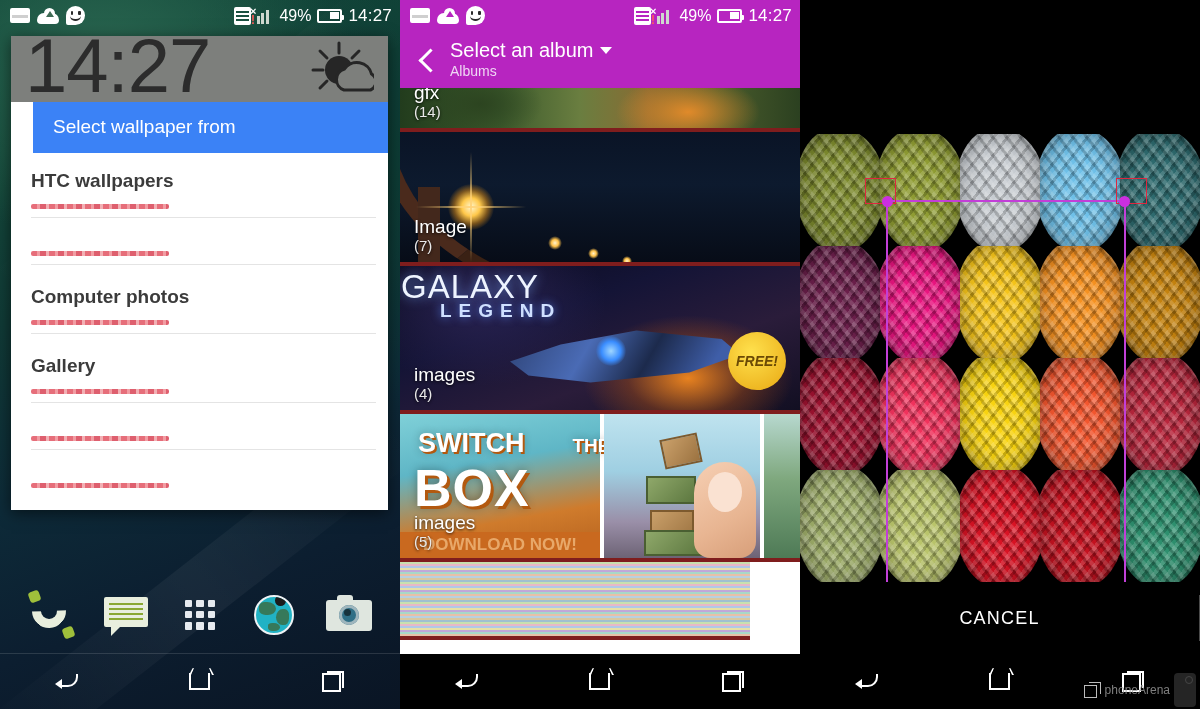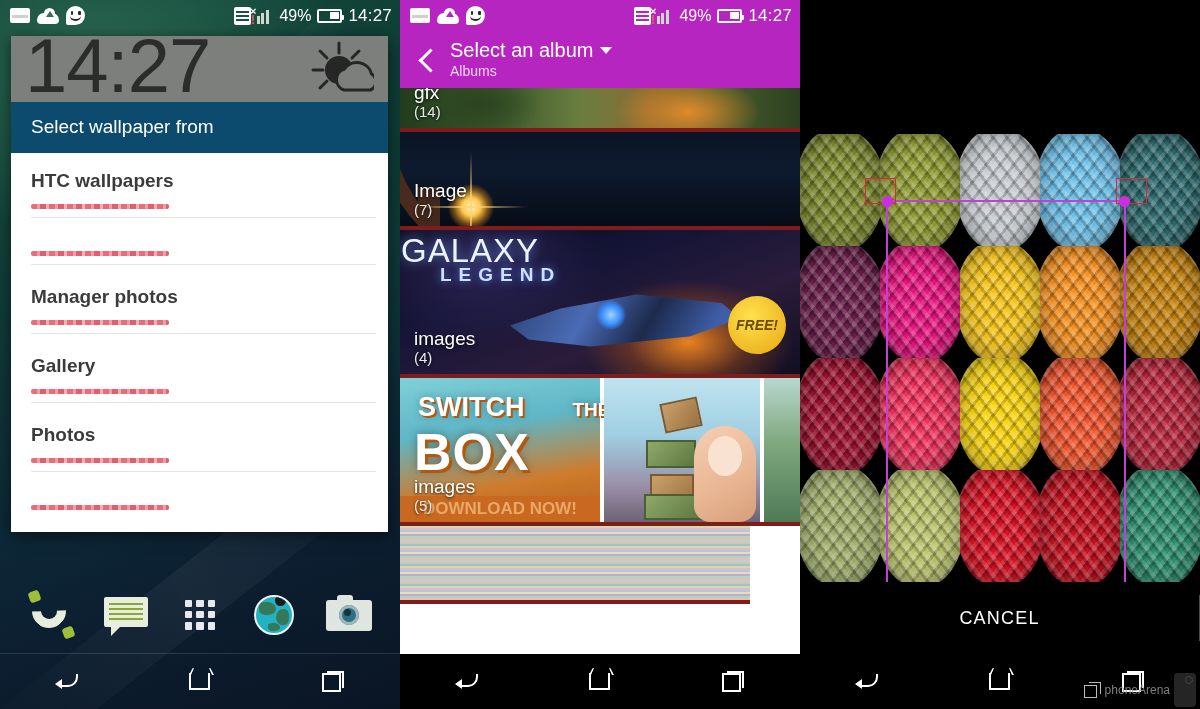--- a/index.html
+++ b/index.html
@@ -141,22 +141,23 @@
     height: 66px; background: #7d7f7c; position: relative; overflow: hidden;
   }
   .dlg-clock .cw-time {
     position: absolute; left: 14px; top: -14px;
     font-size: 76px; color: #262626; font-weight: 300;
     font-family: "Liberation Sans", sans-serif; letter-spacing: -1px;
     opacity: .92;
   }
   .dlg-clock .cw-weather { position: absolute; right: 14px; top: 4px; width: 88px; height: 58px; }
   .dlg-head {
-    background: #0c4a6e; padding: 14px 20px 15px; color: #fff;
+    background: #3b82f6; padding: 14px 20px 15px; color: #fff;
     font-size: 19px;
+    margin-left: 22px;
   }
   .dlg-list { background: #fff; padding: 0 0 10px; }
   .dlg-item { padding: 17px 0 4px 20px; position: relative; font-weight: bold; }
   .dlg-item .label { font-size: 19px; color: #3b3b3b; }
   .dlg-item .redact {
     margin: 12px 0 8px; height: 5px; width: 138px; border-radius: 2px;
     background: repeating-linear-gradient(90deg,
       #e25563 0 6px, #ef8d94 6px 9px, #d94455 9px 15px, #f0a3a8 15px 18px);
     opacity: .85; filter: blur(.6px);
   }
@@ -522,31 +523,30 @@
         <div class="dlg-item">
           <div class="label">HTC wallpapers</div>
           <div class="redact"></div>
           <div class="divider"></div>
         </div>
         <div class="dlg-item">
           <div class="redact"></div>
           <div class="divider"></div>
         </div>
         <div class="dlg-item">
-          <div class="label">Manager photos</div>
+          <div class="label">Computer photos</div>
           <div class="redact"></div>
           <div class="divider"></div>
         </div>
         <div class="dlg-item">
           <div class="label">Gallery</div>
           <div class="redact"></div>
           <div class="divider"></div>
         </div>
         <div class="dlg-item">
-          <div class="label">Photos</div>
           <div class="redact"></div>
           <div class="divider"></div>
         </div>
         <div class="dlg-item">
           <div class="redact"></div>
 
         </div>
       </div>
     </div>
 
@@ -649,21 +649,21 @@
     <div class="ab-list">
 
       <div class="ab-card" style="height:44px">
         <div class="art-gfx"></div>
         <div class="cap">
           <span class="n">gfx</span>
           <span class="c">(14)</span>
         </div>
       </div>
 
-      <div class="ab-card" style="height:98px">
+      <div class="ab-card" style="height:134px">
         <div class="art-bridge">
           <div class="arch"></div>
           <div class="pier"></div>
           <div class="flare"></div>
           <div class="lamp" style="left:148px; top:104px;"></div>
           <div class="lamp" style="left:188px; top:116px; width:11px; height:11px;"></div>
           <div class="lamp" style="left:222px; top:124px; width:10px; height:10px;"></div>
           <div class="lamp" style="left:254px; top:130px; width:9px;  height:9px;"></div>
           <div class="lamp" style="left:288px; top:133px; width:8px;  height:8px;"></div>
 

